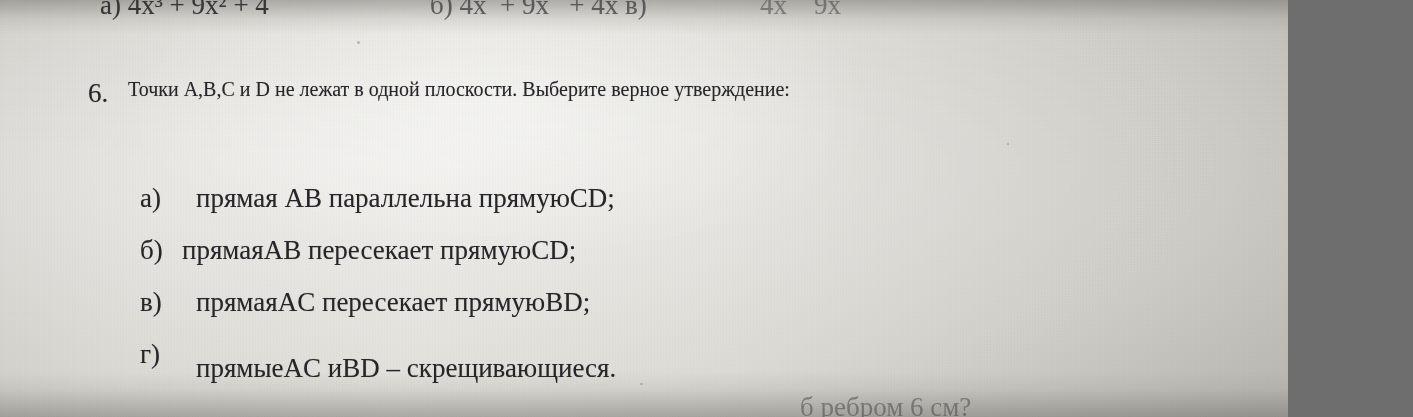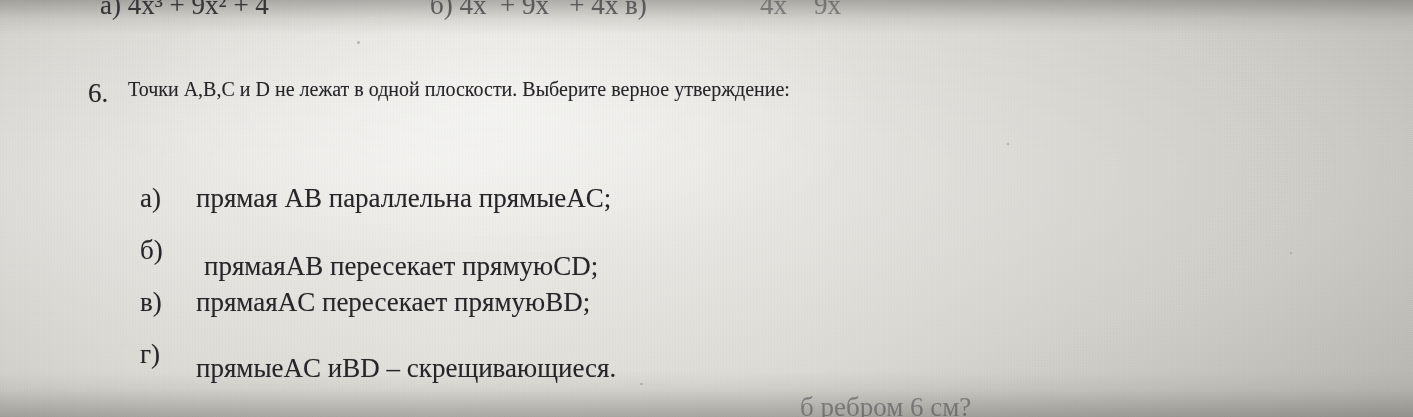--- a/index.html
+++ b/index.html
@@ -11,21 +11,21 @@
   body {
     width: 1413px;
     height: 417px;
     overflow: hidden;
     font-family: "Liberation Serif", serif;
   }
 
   
   .photo {
     position: relative;
-    width: 1413px;
+    width: 1288px;
     height: 417px;
     overflow: hidden;
     background:
       
       radial-gradient(150% 120% at 28% 40%, rgba(255,255,255,0.55) 0%, rgba(255,255,255,0.12) 45%, rgba(0,0,0,0.10) 78%, rgba(0,0,0,0.22) 100%),
       linear-gradient(100deg, #c9c7c1 0%, #d6d4ce 14%, #dedcd6 34%, #d9d7d1 56%, #cfcdc7 74%, #c2c0ba 100%);
   }
   
   .grain {
     position: absolute;
@@ -149,24 +149,24 @@
   <div class="ink cut-row">
     <span class="cut-a">а) 4x³ + 9x² + 4</span>
     <span class="cut-b">б) 4x  + 9x   + 4x в)</span>
     <span class="cut-c">4x    9x</span>
   </div>
 
   <span class="ink q-num">6.</span>
   <span class="ink q-text">Точки A,B,C и D не лежат в одной плоскости. Выберите верное утверждение:</span>
 
   <span class="ink opt-mark" style="left:140px; top:183px;">а)</span>
-  <span class="ink opt-text" style="left:196px; top:183px;">прямая AB параллельна прямыеAC;</span>
+  <span class="ink opt-text" style="left:196px; top:183px;">прямая AB параллельна прямуюCD;</span>
 
   <span class="ink opt-mark" style="left:140px; top:235px;">б)</span>
-  <span class="ink opt-text" style="left:204px; top:235px;margin-top:16px;">прямаяAB пересекает прямуюCD;</span>
+  <span class="ink opt-text" style="left:182px; top:235px;">прямаяAB пересекает прямуюCD;</span>
 
   <span class="ink opt-mark" style="left:140px; top:287px;">в)</span>
   <span class="ink opt-text" style="left:196px; top:287px;">прямаяAC пересекает прямуюBD;</span>
 
   <span class="ink opt-mark" style="left:140px; top:339px;">г)</span>
   <span class="ink opt-text" style="left:196px; top:339px;margin-top:14px;">прямыеAC иBD – скрещивающиеся.</span>
 
   <span class="cut-bottom">б    ребром 6 см?</span>
 
   <span class="speck" style="left:357px; top:41px; width:3px; height:3px;"></span>

